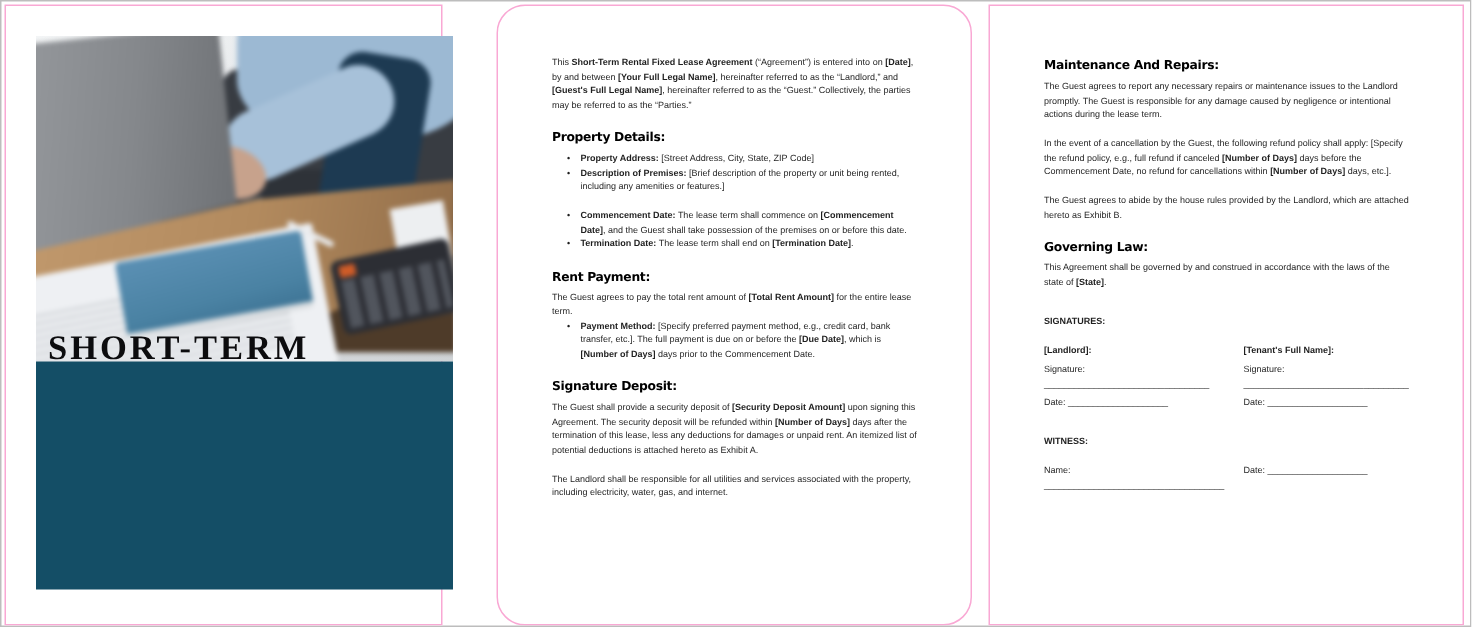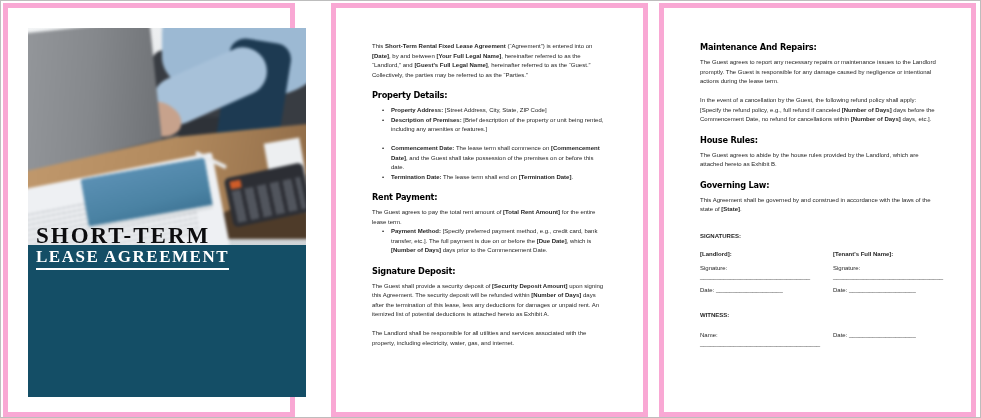--- a/index.html
+++ b/index.html
@@ -1,22 +1,22 @@
 <!DOCTYPE html>
 <html style="--teal: #144e66; --page_border: #c6c6c6;"><head>
 <meta charset="utf-8">
 <style>
   html,body{margin:0;padding:0;background:#fff;}
   #frame{position:relative;width:981px;height:418px;box-sizing:border-box;
          border:1px solid #bdbdbd;background:#ffffff;overflow:hidden;
          font-family:"Liberation Sans",sans-serif;}
   .doc-page{position:absolute;top:2px;height:414px;box-sizing:border-box;
-            background:#fff;border:5px solid #f9a8d4;}
+            background:#fff;border:1px solid #f9a8d4;}
   #p1{left:2px;width:292px;}
-  #p2{left:330px;width:317px;}
+  #p2{left:330px;width:317px;border-radius:19px;}
   #p3{left:658px;width:317px;}
 
   
   .photo{position:absolute;left:20px;top:20px;width:278px;height:217px;
          overflow:hidden;background:linear-gradient(160deg,#f3f5f6 0%,#dcdfe2 55%,#cfd3d6 100%);}
   .ph-blur{position:absolute;inset:-6px;filter:blur(1.6px);}
   .ph{position:absolute;}
   .ph-couch{left:130px;top:28px;width:170px;height:140px;background:#383c42;border-radius:12px;}
   .ph-couch2{left:150px;top:95px;width:100px;height:70px;background:#2e3238;border-radius:10px;}
   .ph-shirt{left:140px;top:-30px;width:160px;height:105px;background:#9cb9d3;border-radius:38%;}
@@ -97,21 +97,20 @@
         <div class="ph ph-notebook"></div>
         <div class="ph ph-pen"></div>
         <div class="ph ph-calc">
           <div class="ph-calc-keys"></div>
           <div class="ph-calc-orange"></div>
         </div>
       </div>
     </div>
     <div class="cover-t1">SHORT-TERM</div>
     <div class="teal-block">
-      <div><span class="cover-t3">LEASE AGREEMENT</span></div>
     </div>
   </div>
 
   <div class="doc-page" id="p2">
     <div class="content">
       <p>This <b>Short-Term Rental Fixed Lease Agreement</b> (“Agreement”) is entered into on <b>[Date]</b>, by and between <b>[Your Full Legal Name]</b>, hereinafter referred to as the “Landlord,” and <b>[Guest's Full Legal Name]</b>, hereinafter referred to as the “Guest.” Collectively, the parties may be referred to as the “Parties.”</p>
 
       <div class="h">Property Details:</div>
       <div class="ul">
         <div class="li"><span class="dot">•</span><span><b>Property Address:</b> [Street Address, City, State, ZIP Code]</span></div>
@@ -136,21 +135,20 @@
     </div>
   </div>
 
   <div class="doc-page" id="p3">
     <div class="content">
       <div class="h">Maintenance And Repairs:</div>
       <p>The Guest agrees to report any necessary repairs or maintenance issues to the Landlord promptly. The Guest is responsible for any damage caused by negligence or intentional actions during the lease term.</p>
 
       <p>In the event of a cancellation by the Guest, the following refund policy shall apply: [Specify the refund policy, e.g., full refund if canceled <b>[Number of Days]</b> days before the Commencement Date, no refund for cancellations within <b>[Number of Days]</b> days, etc.].</p>
 
-      <div class="h">House Rules:</div>
       <p>The Guest agrees to abide by the house rules provided by the Landlord, which are attached hereto as Exhibit B.</p>
 
       <div class="h">Governing Law:</div>
       <p>This Agreement shall be governed by and construed in accordance with the laws of the state of <b>[State]</b>.</p>
 
       <div class="sig-head">SIGNATURES:</div>
       <div class="sig-row">
         <div class="sig-col sig-label">[Landlord]:</div>
         <div class="sig-col sig-label">[Tenant's Full Name]:</div>
       </div>

